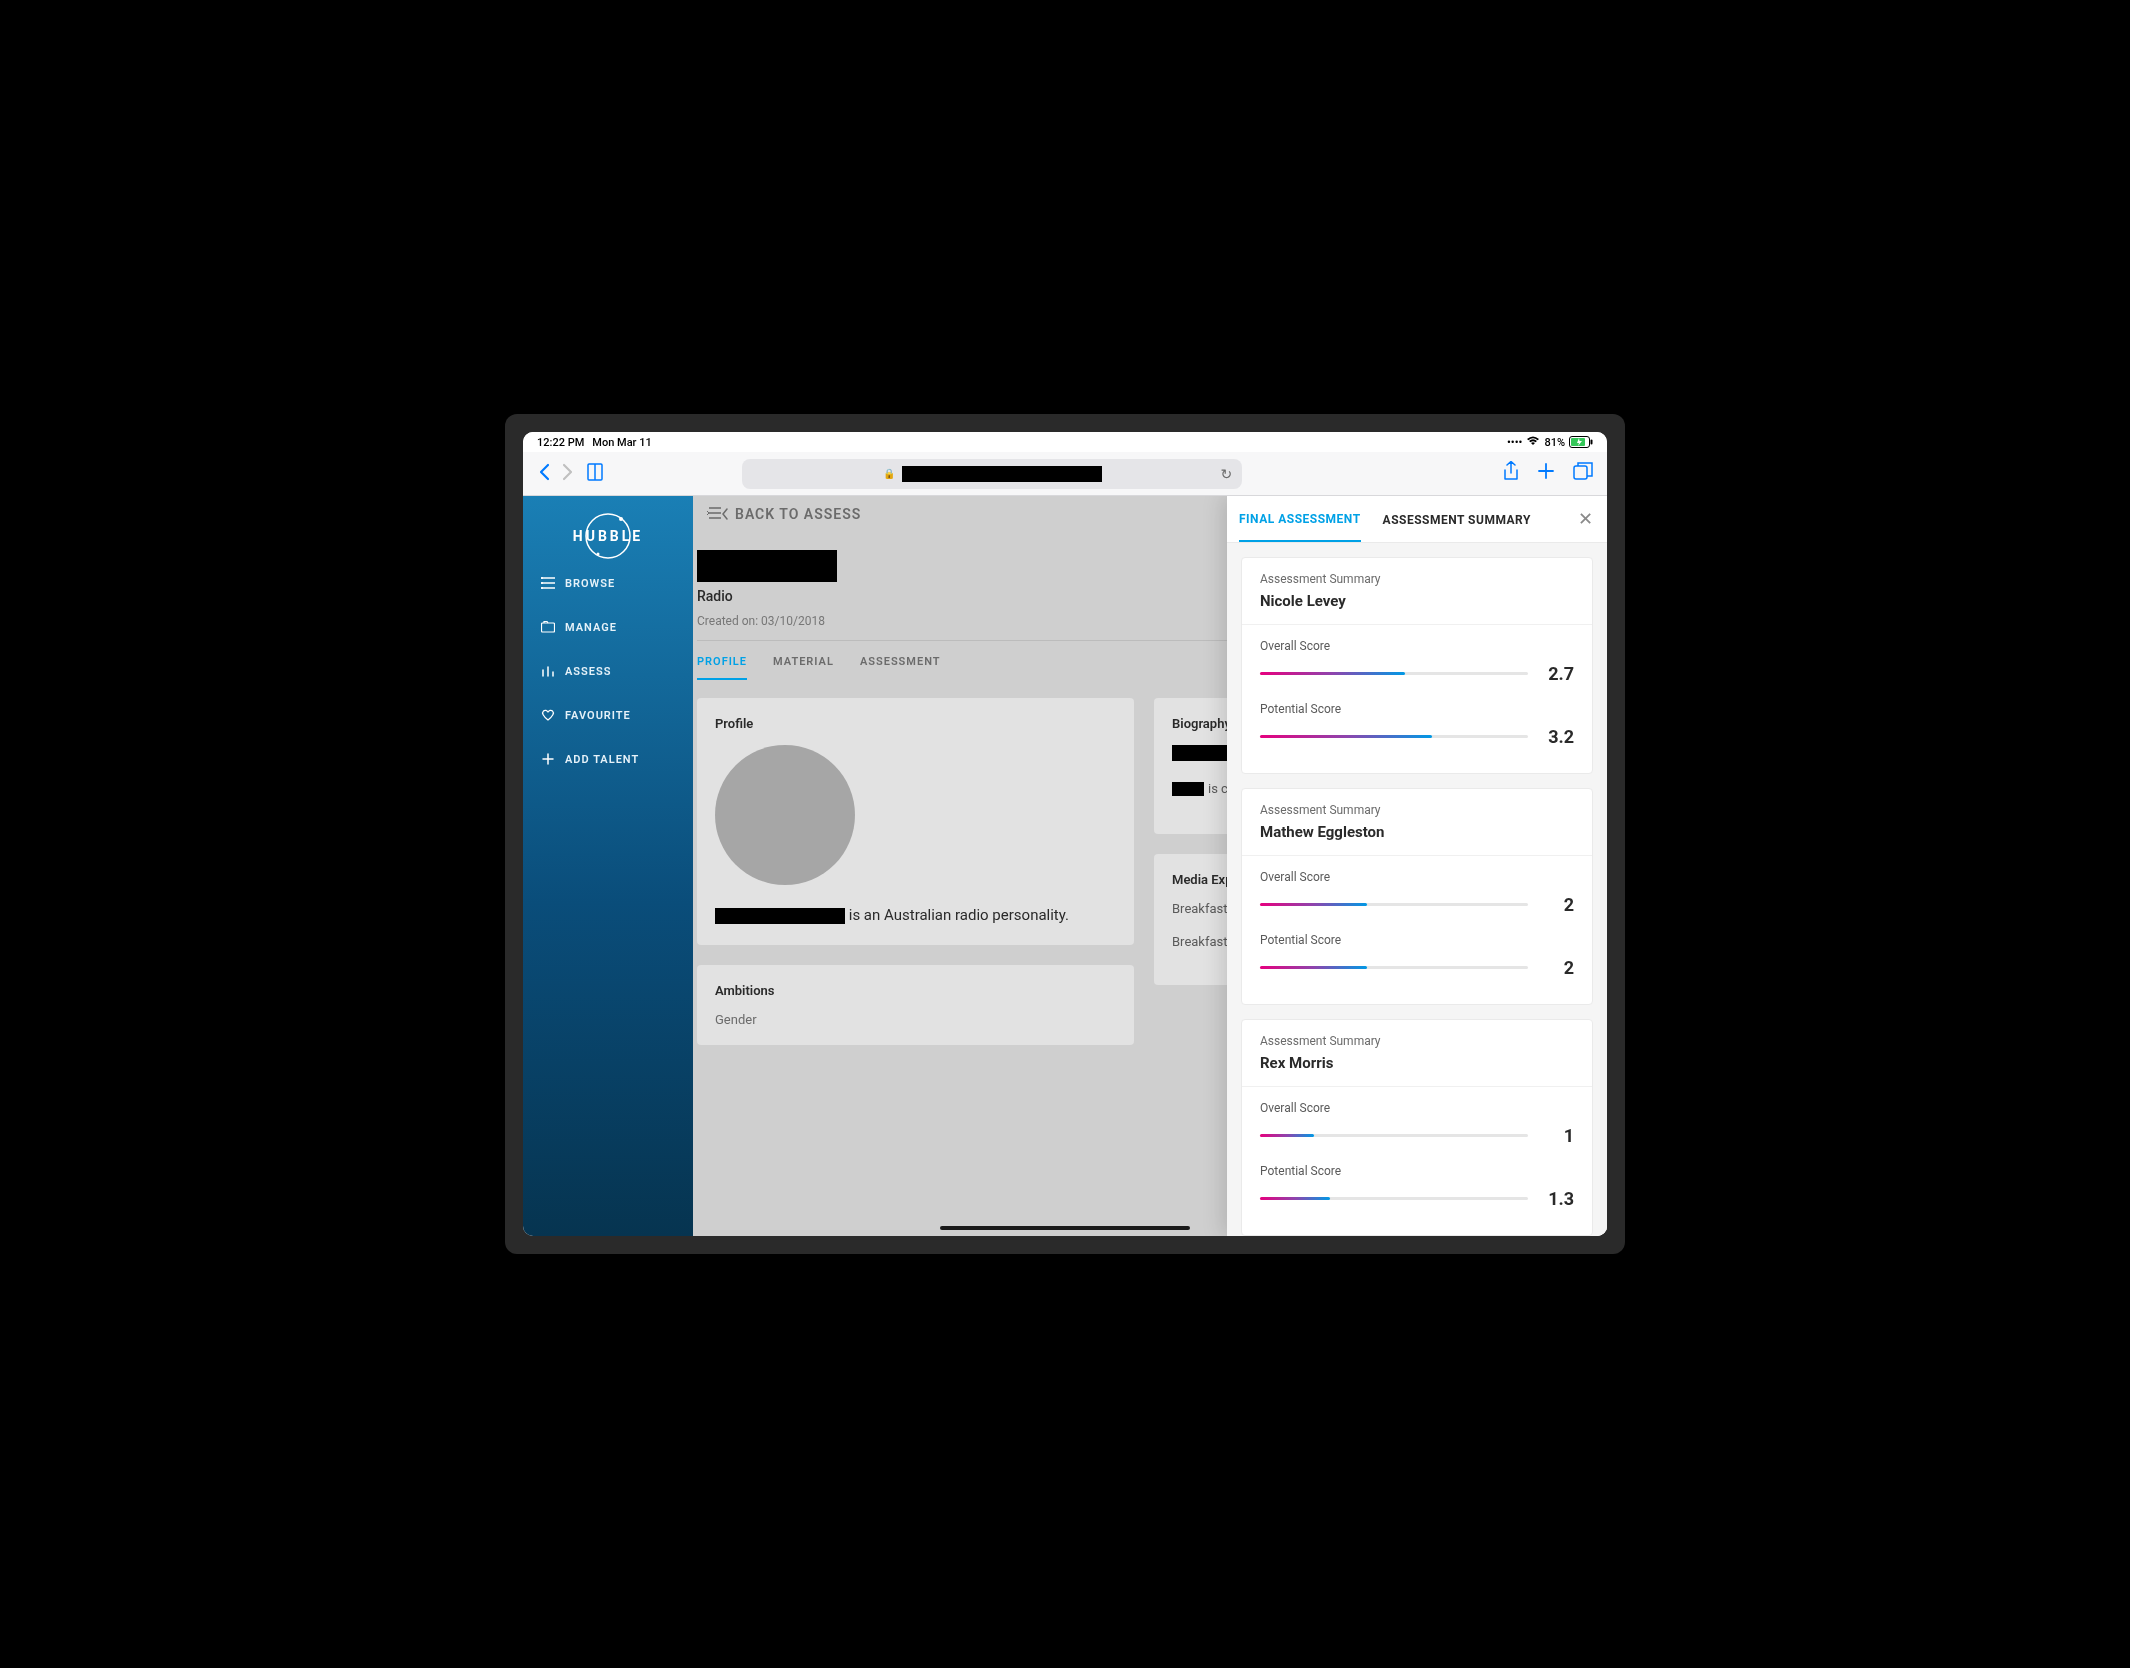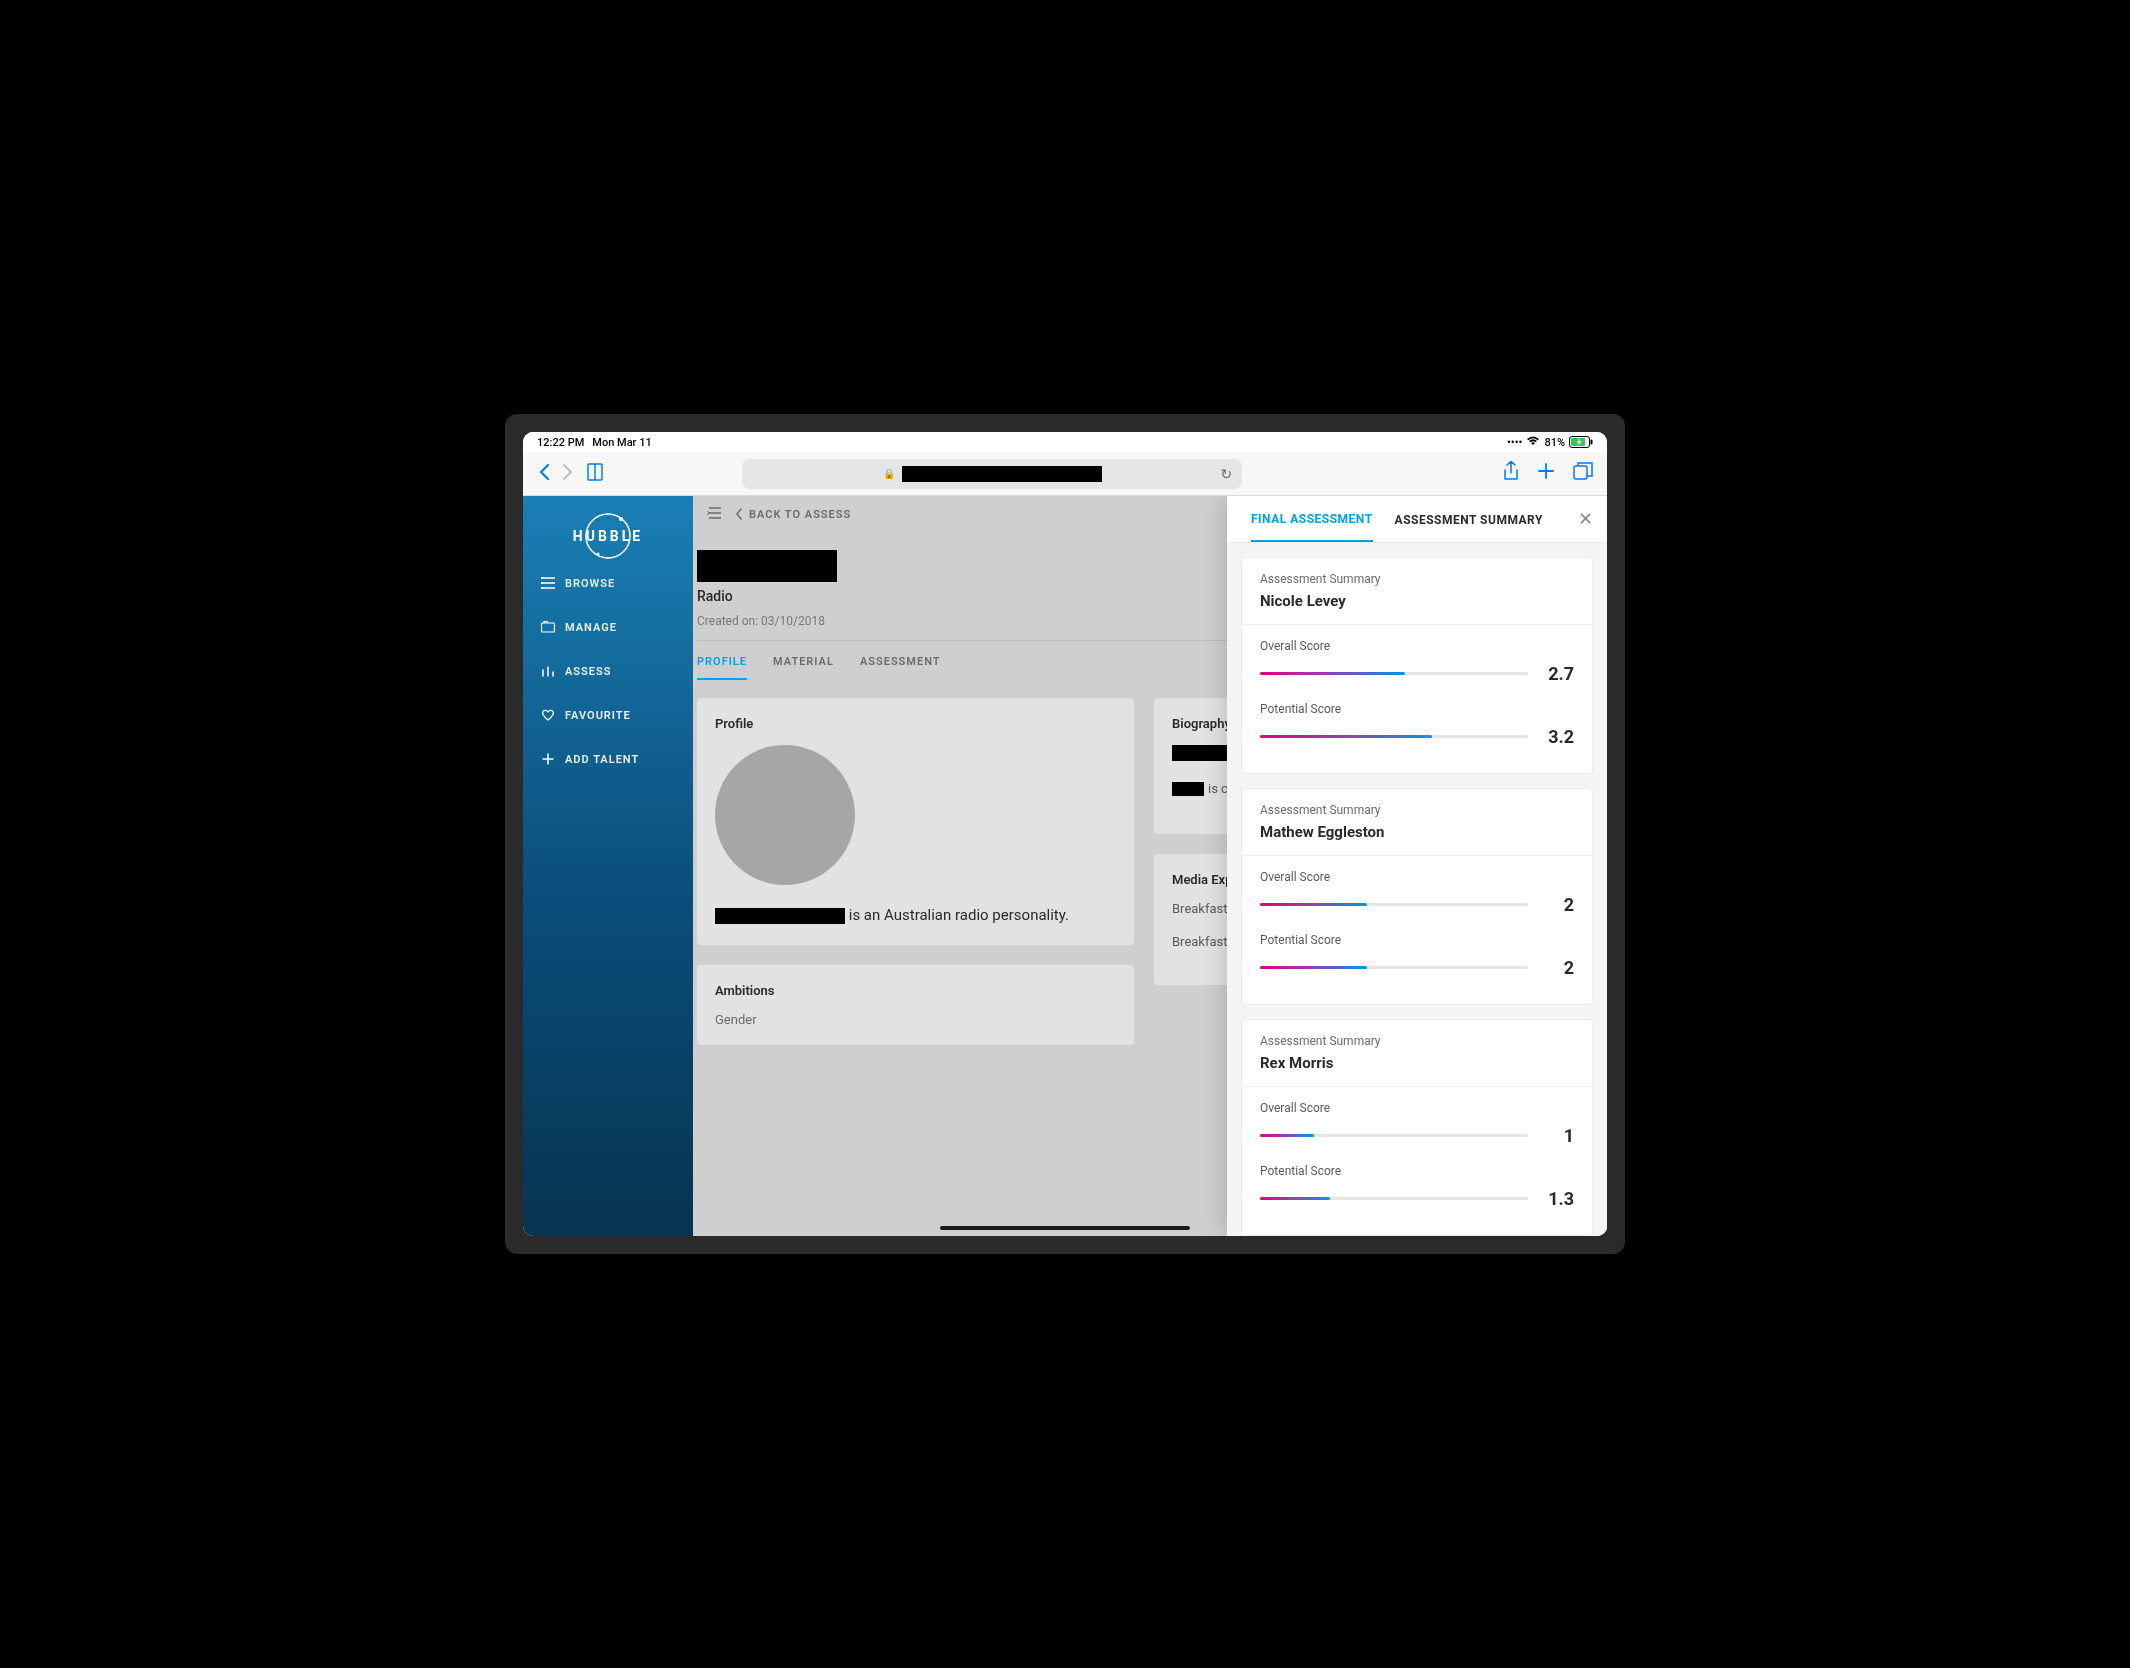--- a/index.html
+++ b/index.html
@@ -112,23 +112,22 @@
 }
 .sidebar-icon { width: 14px; height: 14px; display: inline-flex; align-items: center; justify-content: center; font-size: 12px; }
 
 
 .main { flex: 1; background: #cfcfcf; display: flex; flex-direction: column; overflow: hidden; position: relative; }
 
 .main-header {
   height: 36px;
   display: flex;
   align-items: center;
-  gap: 14px;
   padding: 0 14px;
-  font-size: 11px;
+  font-size: 14px;
   font-weight: 600;
   letter-spacing: 1px;
   color: #6b6b6b;
 }
 .hamburger-icon { font-size: 14px; }
 .back-btn { display: flex; align-items: center; gap: 6px; cursor: pointer; }
 
 .main-scroll { flex: 1; overflow: hidden; padding: 0 16px 200px 4px; }
 
 .profile-head {
@@ -170,21 +169,21 @@
   right: 0;
   top: 0;
   bottom: 0;
   width: 380px;
   background: #fff;
   box-shadow: -4px 0 20px rgba(0,0,0,0.15);
   display: flex;
   flex-direction: column;
   z-index: 10;
 }
-.panel-head { display: flex; align-items: center; gap: 22px; padding: 16px 16px 0 24px; position: relative; }
+.panel-head { display: flex; align-items: center; gap: 22px; padding: 16px 16px 0 12px; position: relative; }
 .panel-tab { font-size: 12px; font-weight: 700; letter-spacing: 0.5px; padding-bottom: 14px; color: #2a2a2a; cursor: pointer; }
 .panel-tab.active { color: #00a1e6; border-bottom: 2px solid #00a1e6; }
 .panel-close { position: absolute; right: 14px; top: 12px; color: #8a8a8a; font-size: 18px; cursor: pointer; }
 .panel-divider { height: 1px; background: #eaeaea; }
 
 .panel-body { flex: 1; overflow: hidden; padding: 14px 14px 0 14px; background: #f5f5f5; }
 .assess-card { background: #fff; border: 1px solid #eaeaea; border-radius: 4px; margin-bottom: 14px; }
 .assess-head { padding: 14px 18px; border-bottom: 1px solid #f0f0f0; }
 .assess-title { font-size: 12px; color: #6b6b6b; margin-bottom: 6px; }
 .assess-name { font-size: 15px; font-weight: 700; color: #2a2a2a; }

